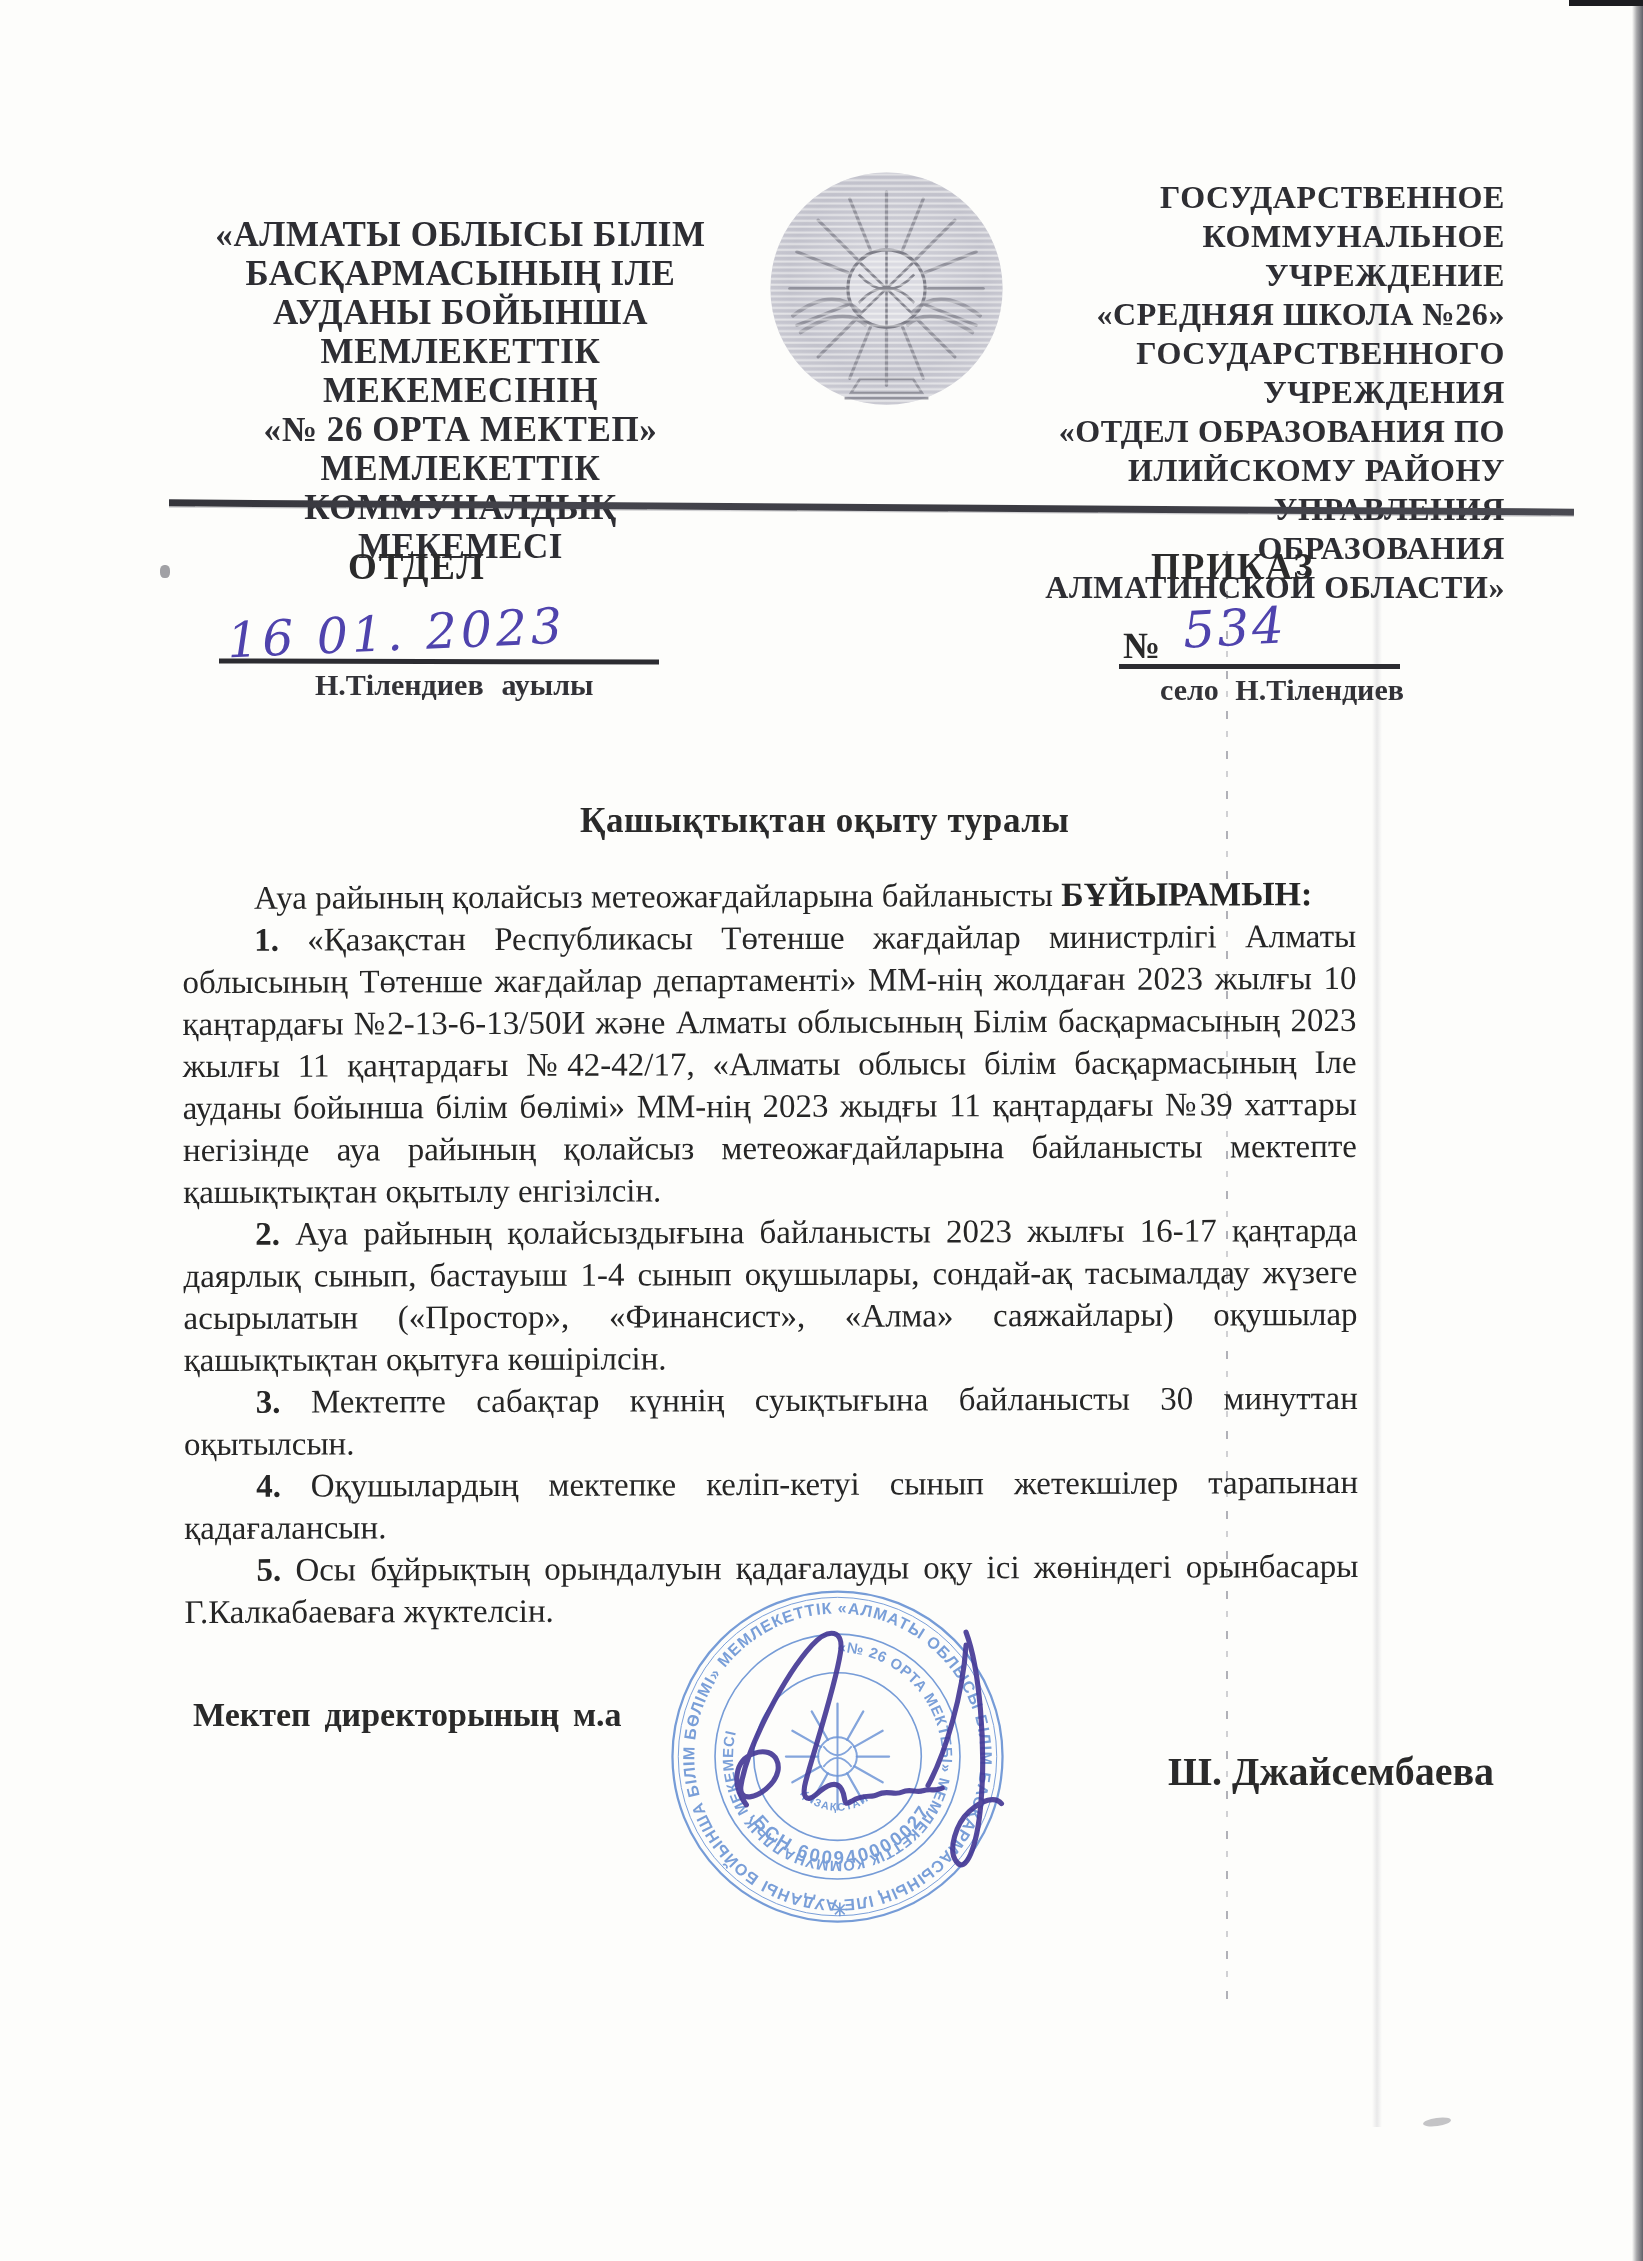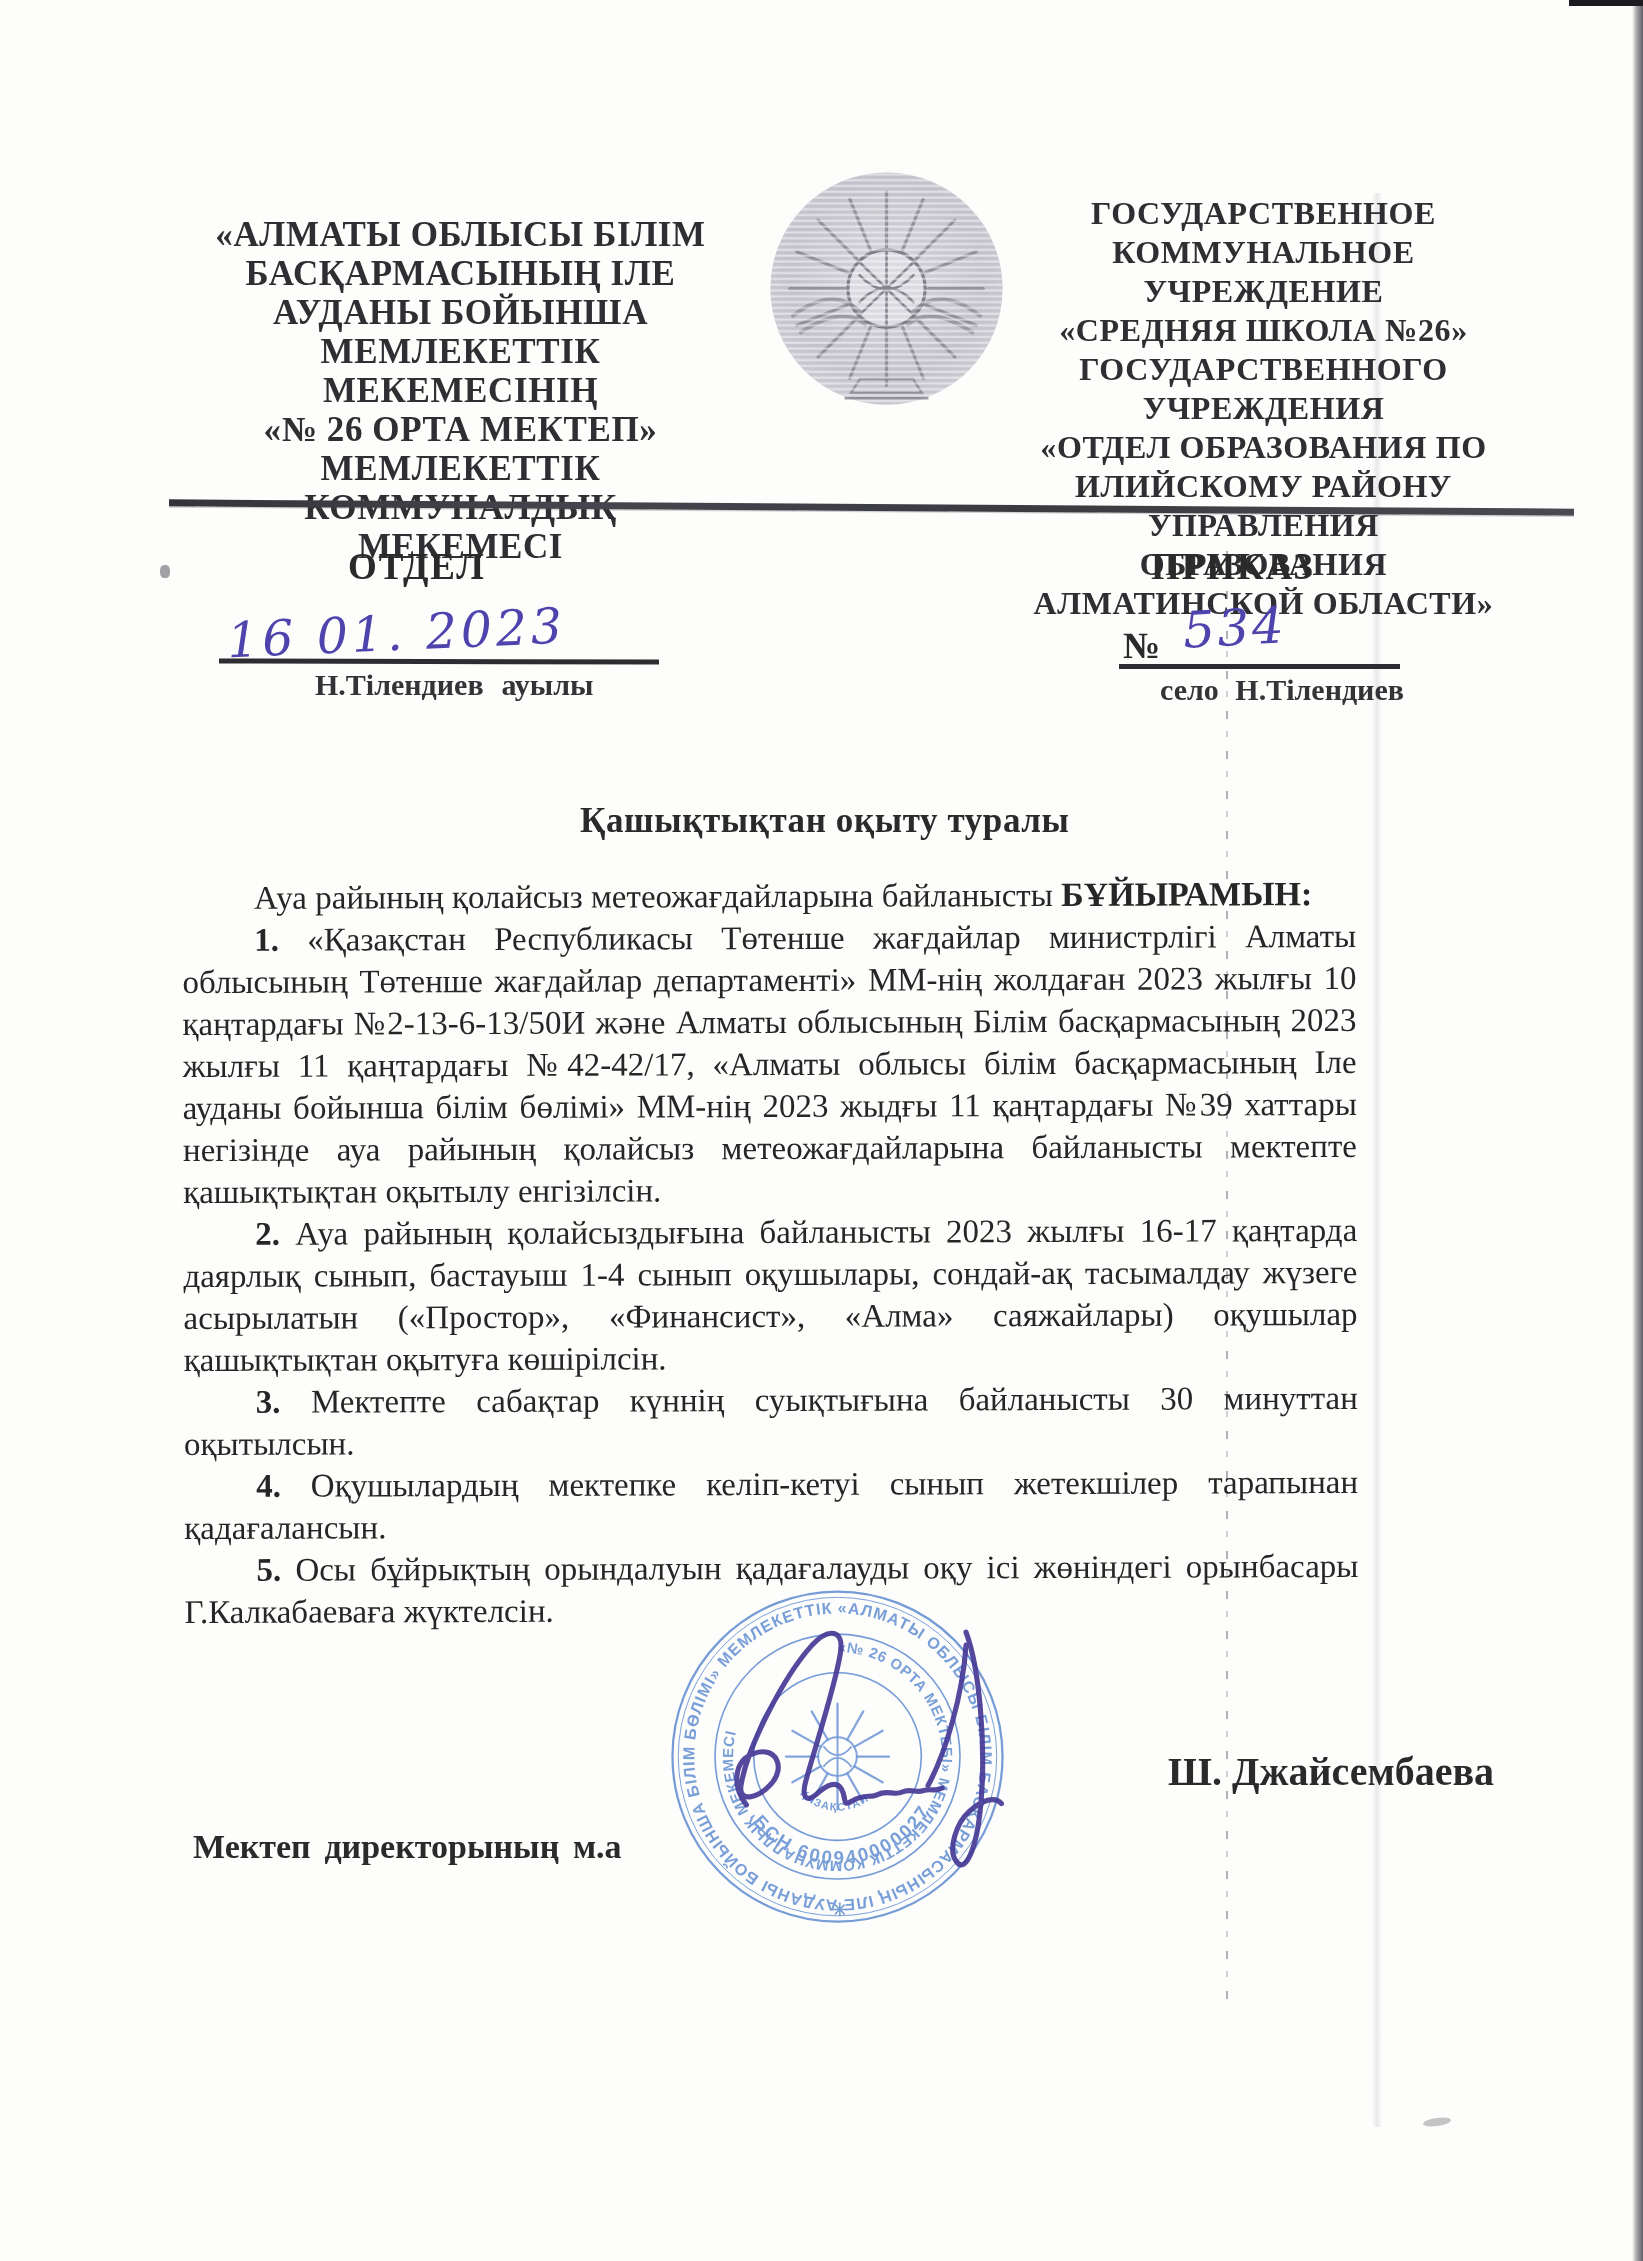--- a/index.html
+++ b/index.html
@@ -16,21 +16,21 @@
   .fold-soft{position:absolute;left:1372px;top:193px;width:10.3px;height:1934px;
     background:linear-gradient(90deg, transparent, rgba(140,140,152,.18), transparent);}
   .smudge{position:absolute;left:1423px;top:2118px;width:28px;height:7.7px;border-radius:50%;
     background:rgba(110,110,120,.4);transform:rotate(-8deg);}
   .left-mark{position:absolute;left:160px;top:565px;width:10.3px;height:13px;border-radius:40%;
     background:rgba(70,70,80,.5);}
 
   
   .hdr-left{position:absolute;left:206px;top:175px;width:509px;text-align:center;
     font-weight:bold;font-size:35px;line-height:39px;letter-spacing:0.6px;color:#2e2e33;margin-top:40px;}
-  .hdr-right{position:absolute;left:1022px;top:194px;width:483px;text-align:center;
+  .hdr-right{position:absolute;left:1022px;top:178px;width:483px;text-align:right;
     font-weight:bold;font-size:32px;line-height:39px;letter-spacing:0.6px;color:#2e2e33;}
   .emblem{position:absolute;left:762px;top:166px;}
   .separator{position:absolute;left:169px;top:504px;width:1405px;height:7px;
     background:linear-gradient(90deg,#34343a,#45454d 30%,#3a3a41 60%,#4a4a52);
     transform:rotate(0.38deg);box-shadow:0 1.3px 0 rgba(80,80,90,.25);}
 
   .order-kk{position:absolute;left:348px;top:545px;font-weight:bold;font-size:37px;letter-spacing:1.9px;}
   .order-ru{position:absolute;left:1151px;top:545px;font-weight:bold;font-size:37px;letter-spacing:1.9px;}
 
   .hand{font-style:italic;color:#4f43ad;
@@ -48,21 +48,21 @@
   .subject{position:absolute;left:580px;top:801px;width:580px;text-align:left;
     font-weight:bold;font-size:35px;letter-spacing:0.6px;}
 
   .body-block{position:absolute;left:182px;top:875px;width:1174px;
     font-size:33px;line-height:42px;text-align:justify;color:#262626;
     transform:rotate(-0.2deg);transform-origin:50% 0;}
   .body-block p{margin:0;text-indent:72px;}
   .body-block .num{font-weight:bold;}
   .lead b{font-weight:bold;font-size:34px;}
 
-  .sig-label{position:absolute;left:193px;top:1828px;font-size:34px;font-weight:bold;word-spacing:5.2px;}
+  .sig-label{position:absolute;left:193px;top:1696px;font-size:34px;font-weight:bold;word-spacing:5.2px;}
   .sig-name{position:absolute;left:1168px;top:1748px;font-size:40px;font-weight:bold;}
 
   .stamp{position:absolute;left:657px;top:1563px;mix-blend-mode:multiply;opacity:.85;}
   .autograph{position:absolute;left:709px;top:1591px;}
 </style>
 </head>
 <body>
 
 <div class="page">
 

